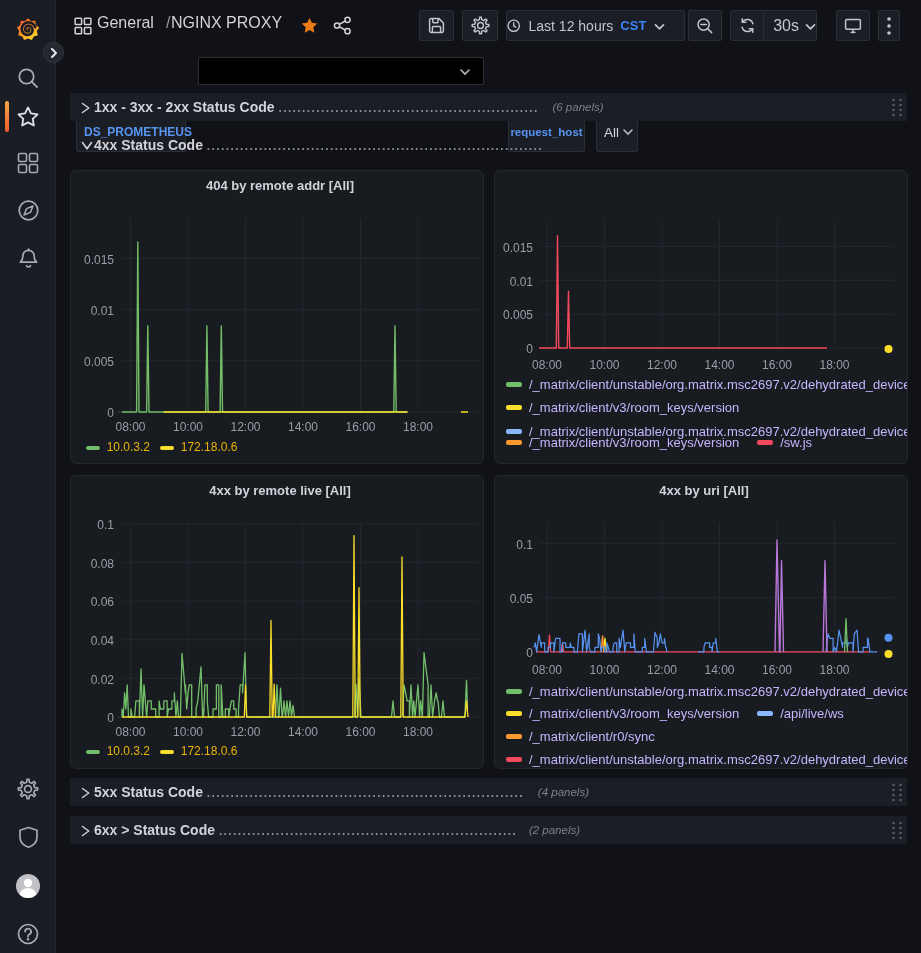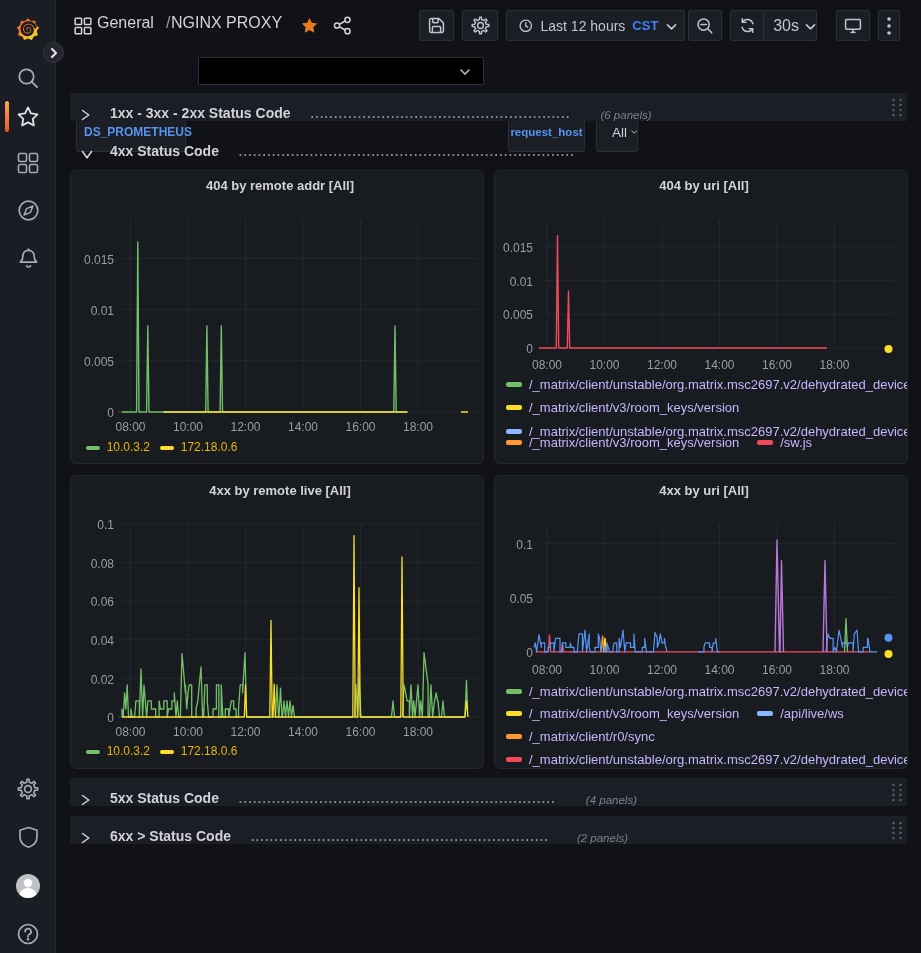--- a/index.html
+++ b/index.html
@@ -11,21 +11,21 @@
 #expandbtn { position:absolute; left:43px; top:42px; width:21px; height:21px; border-radius:50%; background:#24272e; border:1px solid #33363d; color:#e8e8ec; display:flex; align-items:center; justify-content:center; z-index:5; }
 #activebar { position:absolute; left:5px; top:101px; width:4px; height:31px; border-radius:2px; background:linear-gradient(#f8a94a,#f0592b); }
 
 #header { position:absolute; left:57px; top:0; width:864px; height:52px; background:#111217; }
 .crumb { position:absolute; top:14px; color:#d2d3da; font-size:16px; }
 .hbtn { position:absolute; top:10px; height:31px; background:#1b1e24; border:1px solid #2b2e35; border-radius:2px; display:flex; align-items:center; justify-content:center; color:#c3c4cc; }
 
 .varlabel { position:absolute; top:68px; height:40px; display:flex; align-items:center; padding:0 10px; background:#1b1e24; border:1px solid #2b2e35; color:#5794f2; font-size:13px; font-weight:bold; border-radius:2px 0 0 2px;margin-top:44px; }
 .varval { position:absolute; top:57px; height:28px; background:#000; border:1px solid #2b2e35; border-radius:0 2px 2px 0; }
 
-.rowhdr { position:absolute; left:70px; width:837px; height:28px; display:flex; align-items:flex-end; color:#d2d3da; font-size:14px; font-weight:bold;gap:16px; }
+.rowhdr { position:absolute; left:70px; width:837px; height:28px; display:flex; align-items:center; color:#d2d3da; font-size:14px; font-weight:bold; }
 .rowhdr.bg { background:#1b1e24; }
 .rchev { width:24px; display:flex; justify-content:flex-start; align-items:center; padding:1px 0 0 11px; }
 .rdots { color:#8b8e96; letter-spacing:1.4px; font-size:12px; overflow:hidden; white-space:nowrap; padding-top:2px; }
 .rcount { color:#7d808b; font-size:11.5px; font-weight:normal; font-style:italic; margin-left:14px; white-space:nowrap; }
 .rdrag { position:absolute; right:4px; top:5px; width:12px; height:19px; }
 
 .panel { position:absolute; width:414px; height:294px; background:#181b20; border:1px solid #25272e; border-radius:6px; overflow:hidden; }
 .ptitle { position:absolute; left:3px; top:7px; width:100%; text-align:center; color:#d2d3da; font-size:13px; font-weight:bold; }
 .leg { position:absolute; font-size:12px; color:#eab308; }
 .legsw { display:inline-block; width:14px; height:4px; border-radius:2px; vertical-align:middle; }
@@ -150,21 +150,21 @@
             <path d="M4.4 15.2 V10.4 a0.9 0.9 0 0 1 0.9 -0.9 H11.7 a0.9 0.9 0 0 1 0.9 0.9 V15.2"></path>
           </g>
         </svg>
       </div>
   <div class="hbtn" style="left:405px;width:36px">
         <svg width="19" height="19" viewBox="0 0 19 19">
           <path d="M8.38 3.62L8.38 3.62L8.56 1.19L10.44 1.19L10.62 3.62L12.86 4.55L12.87 4.55L14.71 2.96L16.04 4.29L14.45 6.13L15.38 8.38L15.38 8.38L17.81 8.56L17.81 10.44L15.38 10.62L14.45 12.86L14.45 12.87L16.04 14.71L14.71 16.04L12.87 14.45L10.62 15.38L10.62 15.38L10.44 17.81L8.56 17.81L8.38 15.38L6.14 14.45L6.13 14.45L4.29 16.04L2.96 14.71L4.55 12.87L3.62 10.62L3.62 10.62L1.19 10.44L1.19 8.56L3.62 8.38L4.55 6.14L4.55 6.13L2.96 4.29L4.29 2.96L6.13 4.55Z" fill="none" stroke="#c3c4cc" stroke-width="1.43" stroke-linejoin="round"></path>
           <circle cx="9.5" cy="9.5" r="2.94" fill="none" stroke="#c3c4cc" stroke-width="1.43"></circle>
         </svg>
       </div>
-  <div class="hbtn" style="left:449px;width:179px;justify-content:flex-start;padding-left:12px">
+  <div class="hbtn" style="left:449px;width:179px;justify-content:flex-start;padding-left:0">
     <svg width="13.5" height="13.5" viewBox="0 0 15 15">
           <circle cx="7.5" cy="7.5" r="6.3" fill="none" stroke="#c3c4cc" stroke-width="1.5"></circle>
           <path d="M7.5 4.2 V7.8 L9.8 9" fill="none" stroke="#c3c4cc" stroke-width="1.5" stroke-linecap="round"></path>
         </svg>
         <span style="margin-left:8px;font-size:14px;color:#c3c4cc">Last 12 hours</span>
         <span style="margin-left:7px;font-size:13px;font-weight:bold;color:#3b82f6">CST</span>
         <span style="margin-left:8px"><svg width="11" height="8" viewBox="0 0 11 8">
             <path d="M1.5 1.8 L5.5 5.8 L9.5 1.8" fill="none" stroke="#c3c4cc" stroke-width="1.7" stroke-linecap="round" stroke-linejoin="round"></path>
           </svg></span>
   </div>
@@ -212,21 +212,21 @@
       </div>
 </div>
 
 <div class="varlabel" style="left:76px;width:110px;font-size:12px;padding:0 7px">DS_PROMETHEUS</div>
 <div class="varval" style="left:198px;width:286px">
       <svg width="10" height="8" viewBox="0 0 10 8" style="position:absolute;right:13px;top:10px">
         <path d="M1 2 L5 6 L9 2" fill="none" stroke="#b7b8c0" stroke-width="1.6" stroke-linecap="round"></path>
       </svg>
     </div>
 <div class="varlabel" style="left:508px;width:77px;border-radius:2px;font-size:11.5px;justify-content:center;padding:0">request_host</div>
-<div class="varlabel" style="left:596px;width:42px;border-radius:2px;color:#d2d3da;font-weight:normal;font-size:13.5px;padding:0 0 0 15px">All&nbsp;<svg width="10" height="8" viewBox="0 0 10 8">
+<div class="varlabel" style="left:596px;width:42px;border-radius:2px;color:#d2d3da;font-weight:normal;font-size:13.5px;padding:0 0 0 7px">All&nbsp;<svg width="10" height="8" viewBox="0 0 10 8">
         <path d="M1 2 L5 6 L9 2" fill="none" stroke="#b7b8c0" stroke-width="1.6" stroke-linecap="round"></path>
       </svg></div>
 
 <div class="rowhdr bg" style="top:93px">
   <div class="rchev">
         <svg width="9" height="12" viewBox="0 0 9 12">
           <path d="M1.5 1.5 L7.8 6 L1.5 10.5" fill="none" stroke="#d2d3da" stroke-width="1.5" stroke-linecap="round" stroke-linejoin="round"></path>
         </svg>
       </div>
   <div style="white-space:nowrap">1xx - 3xx - 2xx Status Code&nbsp;</div>
@@ -277,21 +277,20 @@
         <text x="289.5" y="256.0" fill="#9b9da5" font-size="12" text-anchor="middle" dominant-baseline="central">16:00</text>
         <text x="347.0" y="256.0" fill="#9b9da5" font-size="12" text-anchor="middle" dominant-baseline="central">18:00</text>
         <path d="M51.0 241.0L65.6 241.0L66.8 71.0L68.0 241.0L75.6 241.0L76.8 155.0L78.0 241.0L134.7 241.0L135.9 155.0L137.1 241.0L149.1 241.0L150.3 155.0L151.5 241.0L322.8 241.0L324.0 155.0L325.2 241.0L336.5 241.0" fill="none" stroke="#73bf69" stroke-width="1.4" stroke-linejoin="round"></path>
         <path d="M92.5 241.0 L336.5 241.0" stroke="#fade2a" stroke-width="1.4" fill="none"></path>
         <path d="M390 241.0 L397 241.0" stroke="#fade2a" stroke-width="1.4" fill="none"></path>
         <line x1="47" y1="241.0" x2="51" y2="241.0" stroke="#44464d" stroke-width="1"></line>
       </svg>
   <div class="leg" style="left:15px;top:269px"><span class="legsw" style="background:#73bf69"></span>&nbsp; 10.0.3.2 &nbsp;&nbsp;<span class="legsw" style="background:#fade2a"></span>&nbsp; 172.18.0.6</div>
 </div>
 <div class="panel" style="left:494px;top:170px">
-  <div class="ptitle">404 by uri [All]</div>
   <svg width="414" height="294" viewBox="0 0 414 294" style="position:absolute;left:0;top:0">
         <line x1="52.0" y1="49" x2="52.0" y2="177.0" stroke="#25272e" stroke-width="1"></line>
         <line x1="109.5" y1="49" x2="109.5" y2="177.0" stroke="#25272e" stroke-width="1"></line>
         <line x1="167.0" y1="49" x2="167.0" y2="177.0" stroke="#25272e" stroke-width="1"></line>
         <line x1="224.5" y1="49" x2="224.5" y2="177.0" stroke="#25272e" stroke-width="1"></line>
         <line x1="282.0" y1="49" x2="282.0" y2="177.0" stroke="#25272e" stroke-width="1"></line>
         <line x1="339.5" y1="49" x2="339.5" y2="177.0" stroke="#25272e" stroke-width="1"></line>
         <line x1="45" y1="177.0" x2="400" y2="177.0" stroke="#25272e" stroke-width="1"></line>
         <text x="38" y="178.2" fill="#9b9da5" font-size="12" text-anchor="end" dominant-baseline="central">0</text>
         <line x1="45" y1="143.2" x2="400" y2="143.2" stroke="#25272e" stroke-width="1"></line>

